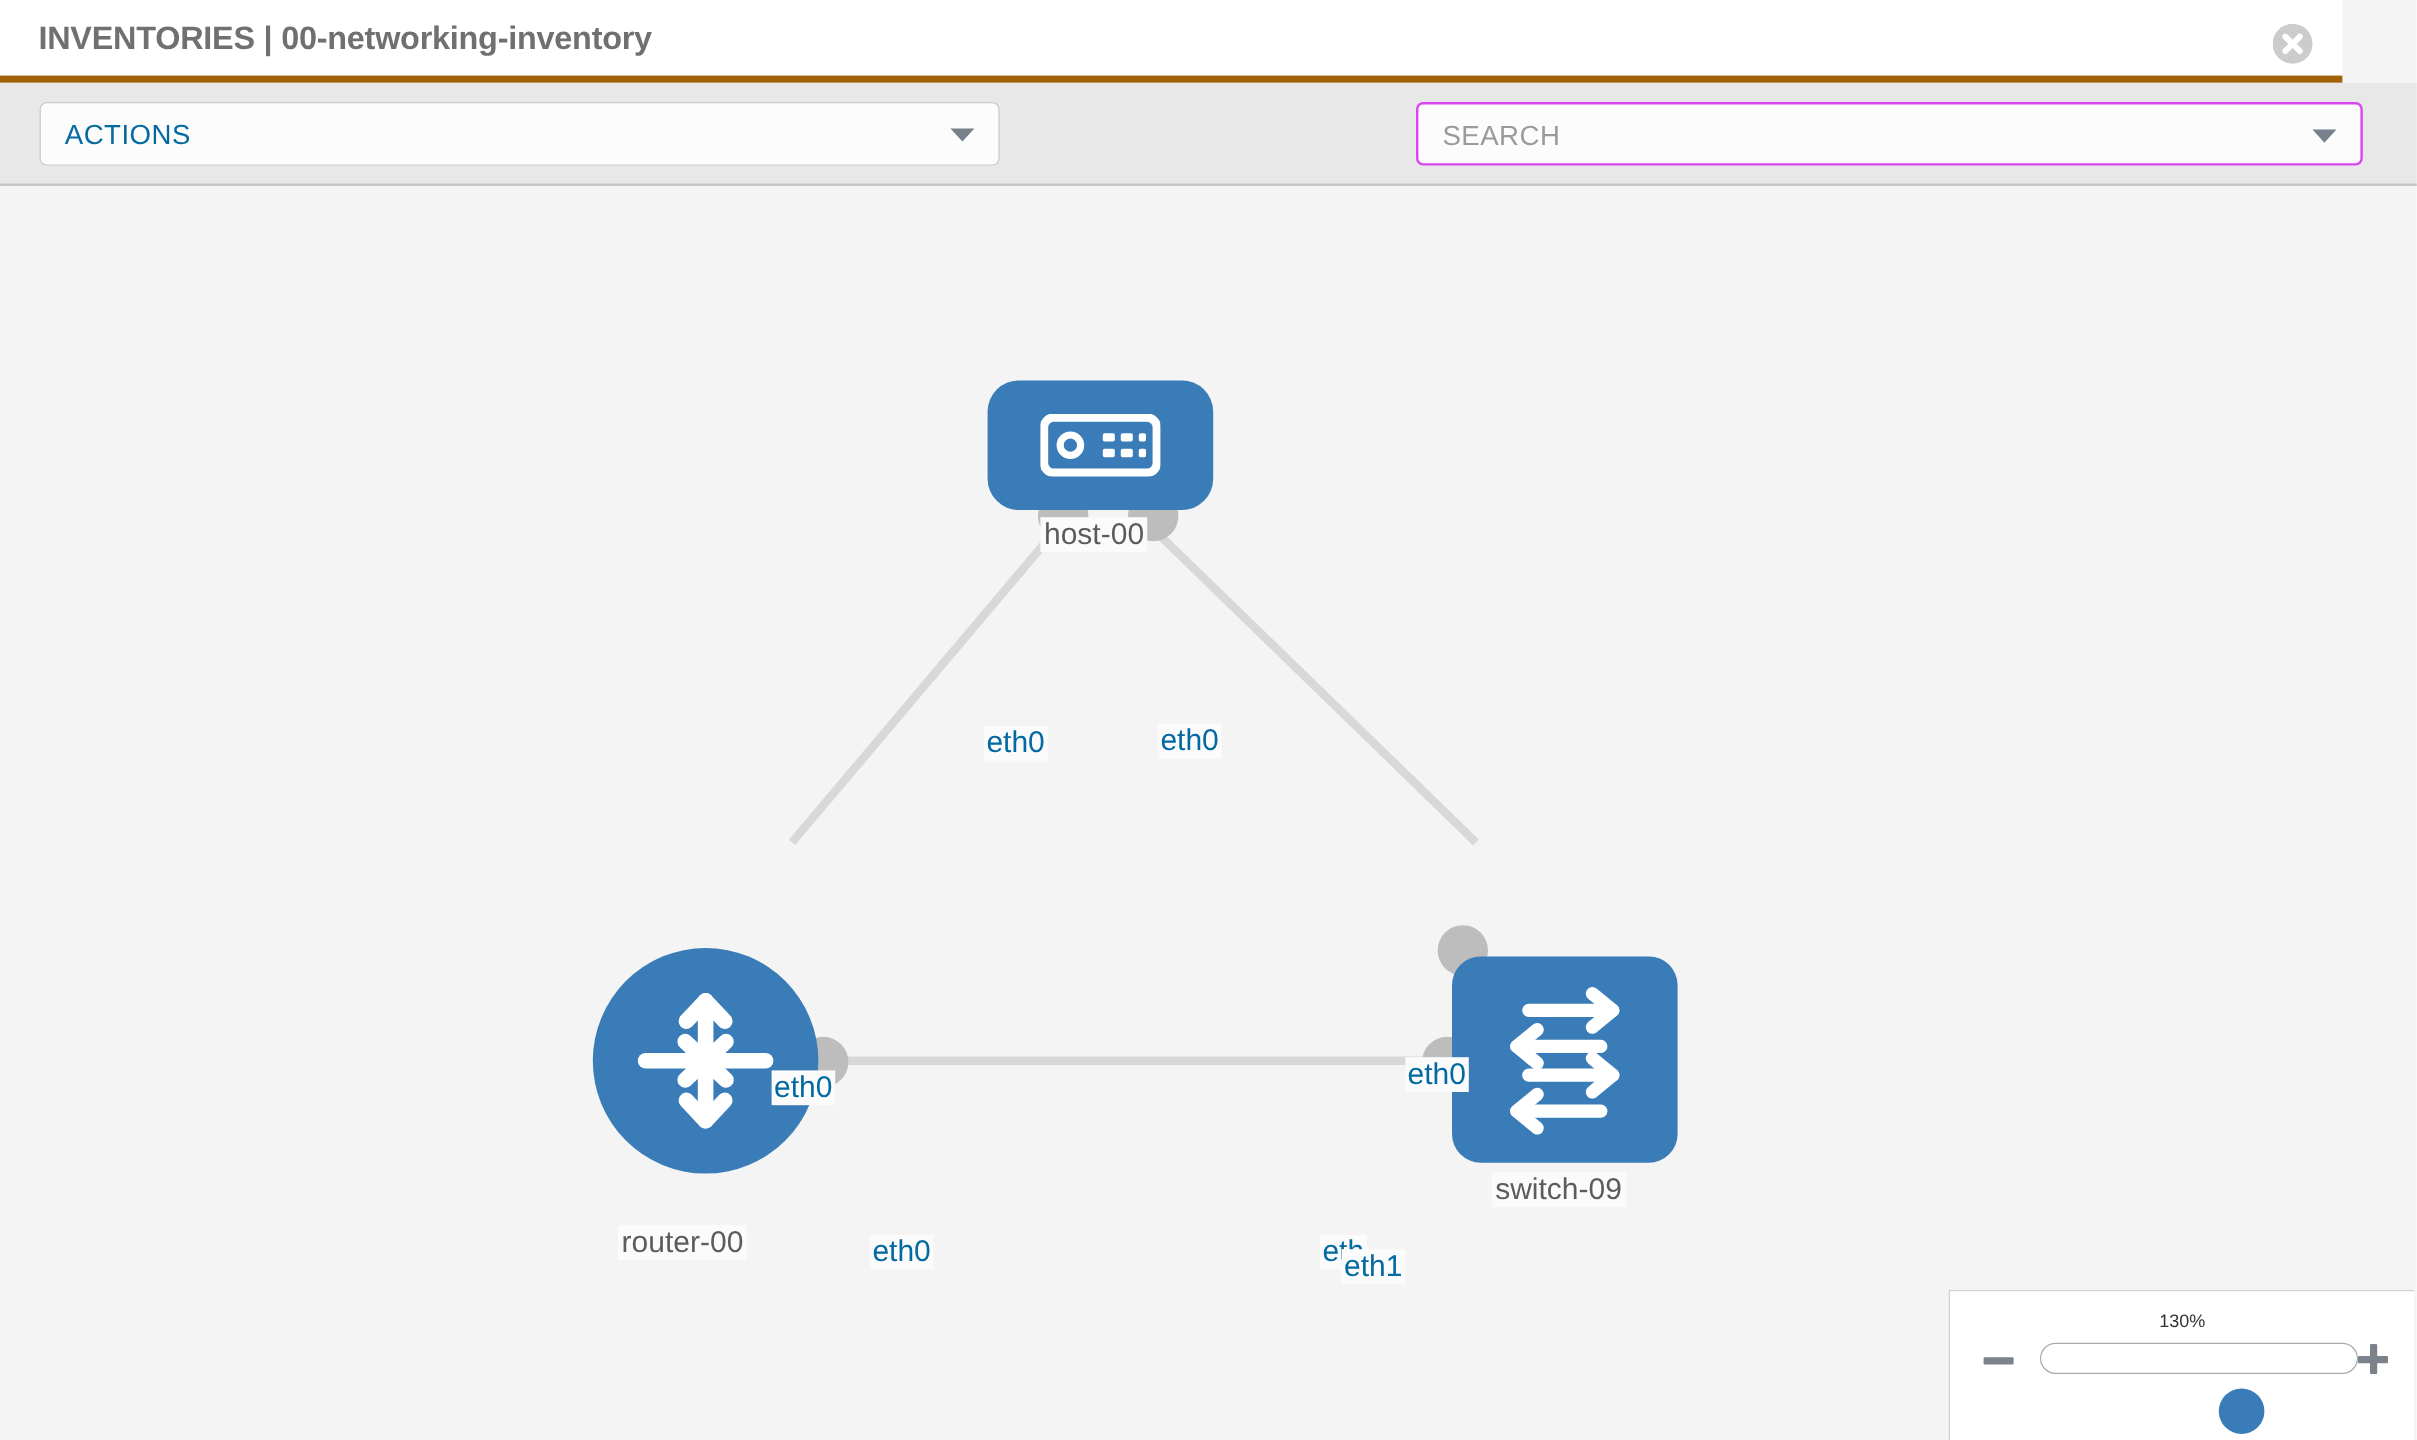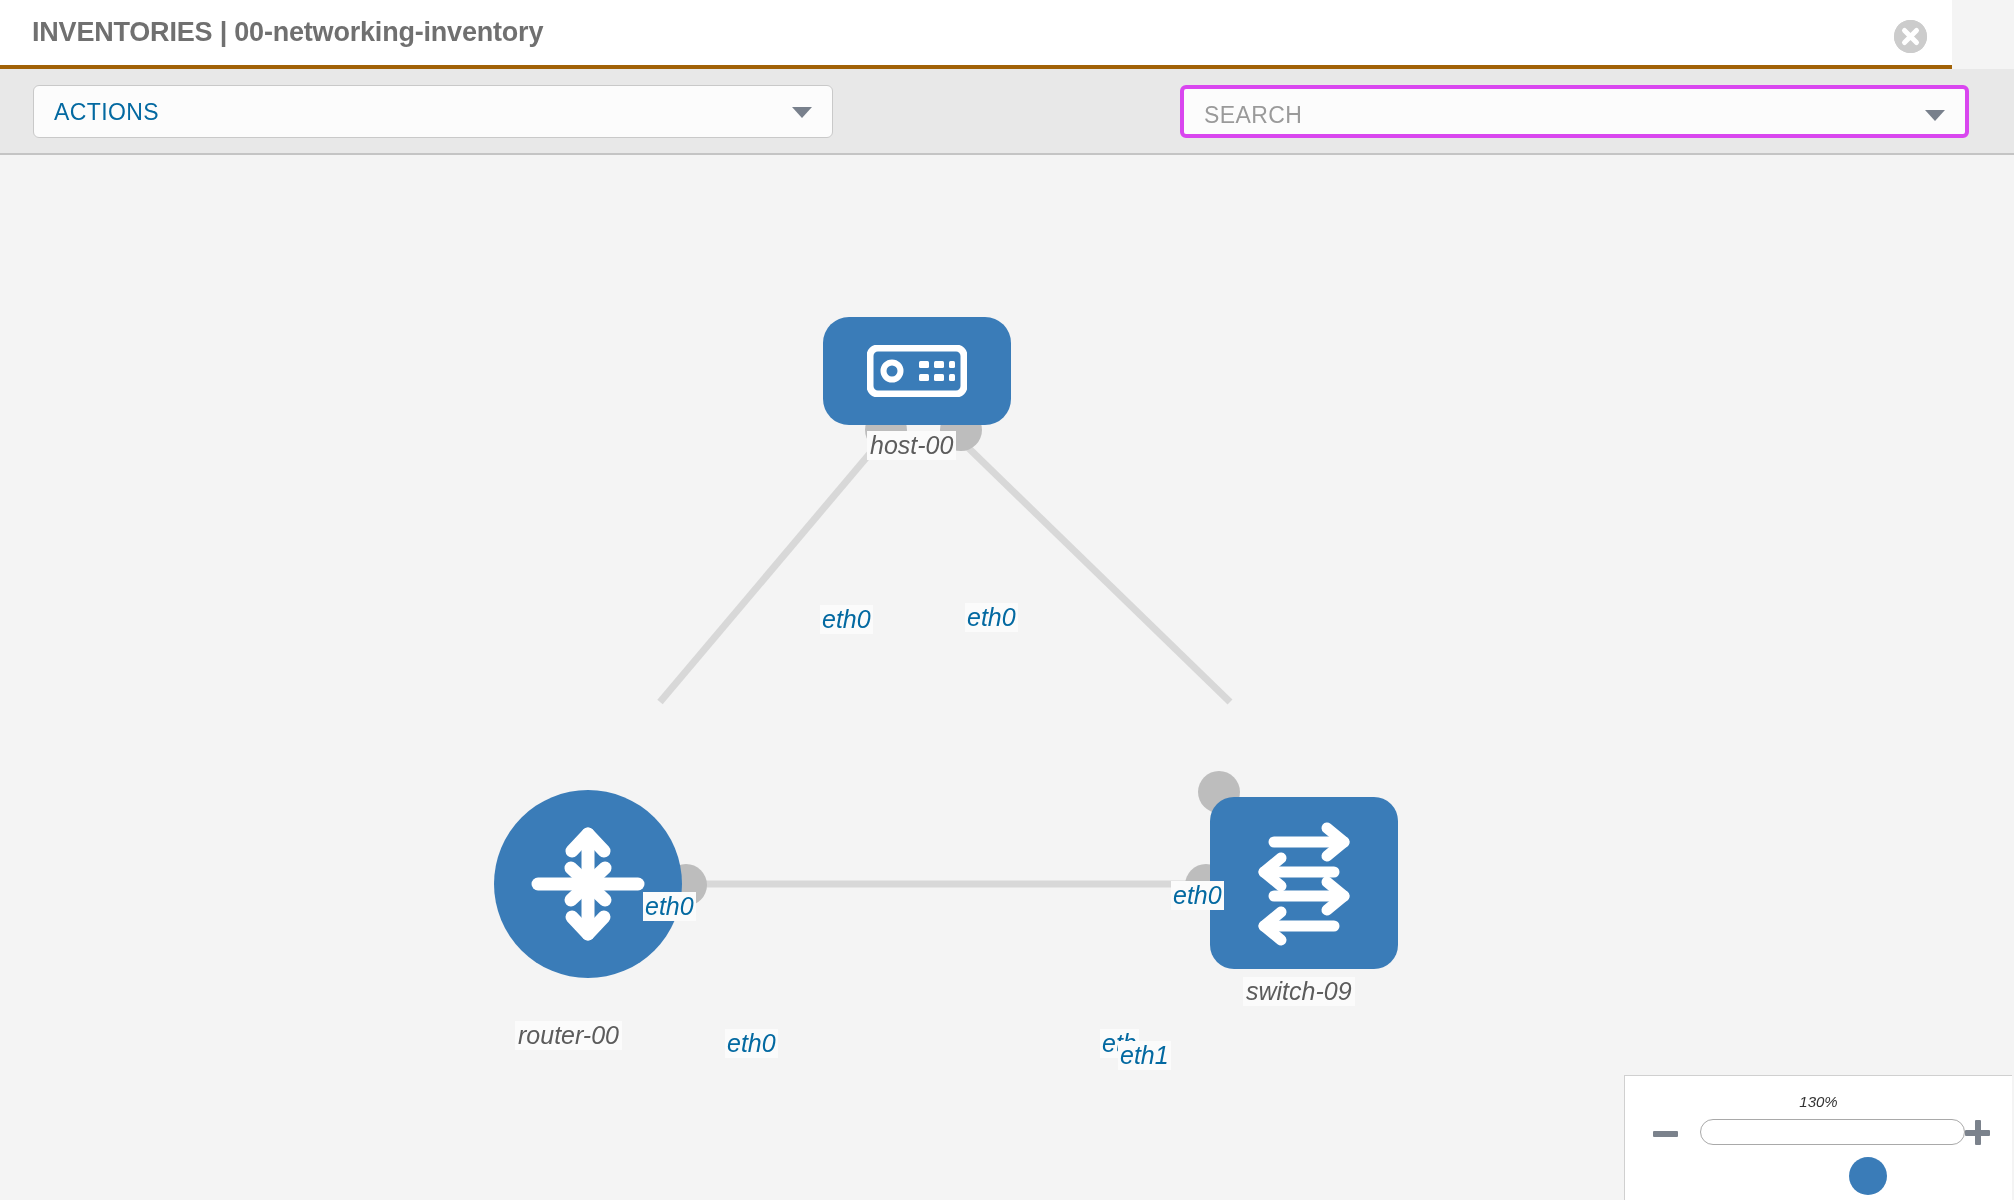--- a/index.html
+++ b/index.html
@@ -9,21 +9,21 @@
     font-family: "Liberation Sans", sans-serif;
     overflow: hidden;
   }
 
   #app { position: relative; width: 2014px; height: 1200px; background:#f4f4f4; }
 
   
   .header {
     position: absolute; top: 0; left: 0; width: 1952px; height: 69px;
     background: #ffffff;
-    border-bottom: 4px solid #a16207;
+    border-bottom: 6px solid #a16207;
   }
   .header-title {
     position: absolute; left: 32px; top: 17px;
     font-size: 27px; font-weight: bold; color: #707070;
     letter-spacing: -0.2px;
     white-space: nowrap;
     font-stretch: condensed;
   }
   .close-btn {
     position: absolute; right: 25px; top: 20px;
@@ -62,36 +62,35 @@
     position: absolute; top: 92px;
     width: 40px; height: 40px; cursor: pointer;
   }
   #wrench-icon { left: 1043px; top: 93px; }
   #key-icon { left: 1113px; top: 94px; }
 
   .search-box {
     position: absolute; left: 1180px; top: 16px;
     width: 789px; height: 53px;
     background: #fcfcfc;
-    border: 4px solid #d946ef;
+    border: 2px solid #d946ef;
     border-radius: 6px;
   }
   .search-label {
     position: absolute; left: 20px; top: 13px;
     font-size: 23px; color: #9a9a9a; letter-spacing: 0.4px;
     font-stretch: condensed;
   }
 
   
   .canvas {
     position: absolute; top: 157px; left: 0;
     width: 2012px; height: 1043px;
     background: #f4f4f4;
     overflow: hidden;
-    font-style: italic;
   }
   .topology { position:absolute; left:0; top:0; width:2014px; height:1043px; }
 
   
   .node { position: absolute; }
   .node-shape {
     position: absolute; left: 0; top: 0;
     background: #3a7cb8;
     display: flex; align-items: center; justify-content: center;
   }

